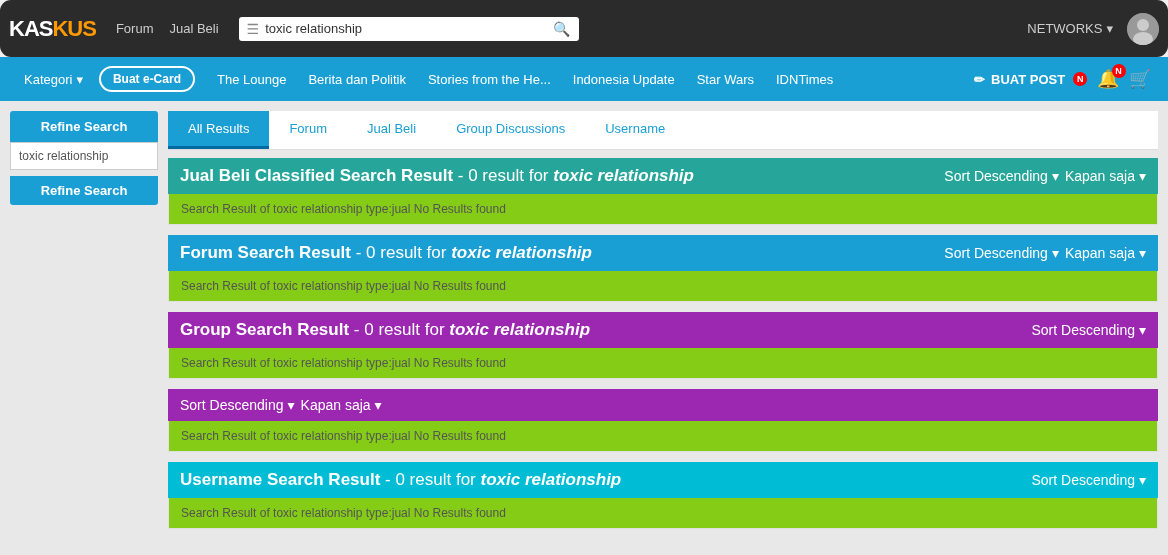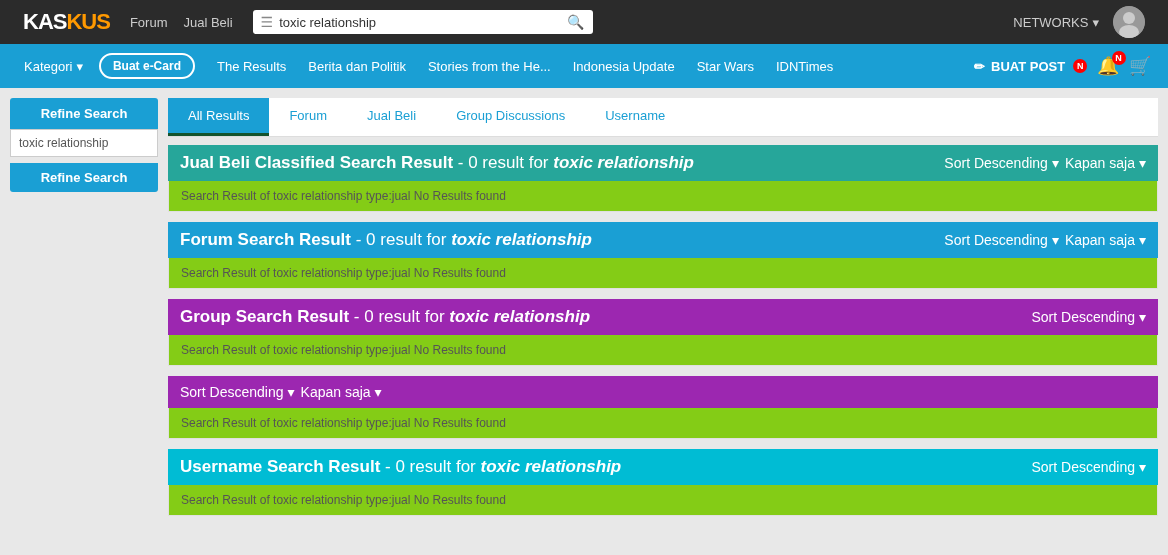--- a/index.html
+++ b/index.html
@@ -3,23 +3,24 @@
   <meta charset="utf-8">
   <style>
     * { margin: 0; padding: 0; box-sizing: border-box; }
     body { font-family: Arial, sans-serif; font-size: 13px; background: #f0f0f0; width: 1168px; }
 
     
     .top-nav {
       background: #2b2b2b;
       display: flex;
       align-items: center;
-      padding: 0 23px;
-      height: 44px;
+      padding: 0 9px;
+      height: 57px;
       gap: 20px;
+      border-radius: 11px;
     }
     .logo {
       font-size: 22px;
       font-weight: bold;
       letter-spacing: -1px;
     }
     .logo-kas { color: #fff; }
     .logo-kus { color: #f90; }
     .top-nav-links { display: flex; gap: 16px; }
     .top-nav-links a { color: #ccc; text-decoration: none; font-size: 13px; }
@@ -215,21 +216,21 @@
       font-size: 13px;
       cursor: pointer;
       color: #1a9fd4;
       text-decoration: none;
       border-bottom: 3px solid transparent;
       white-space: nowrap;
     }
     .tab.active {
       background: #1a9fd4;
       color: #fff;
-      border-bottom: 3px solid #14532d;
+      border-bottom: 3px solid #0369a1;
     }
 
     
     .result-section { margin-bottom: 10px; }
 
     .result-header {
       display: flex;
       align-items: center;
       justify-content: space-between;
       padding: 8px 12px;
@@ -297,21 +298,21 @@
   </div>
 </nav>
 
 <nav class="second-nav">
   <button class="kategori-btn">
     <span>Kategori</span>
     <span>▾</span>
   </button>
   <button class="buat-ecard-btn">Buat e-Card</button>
   <div class="second-nav-links">
-    <a>The Results</a>
+    <a>The Lounge</a>
     <a>Berita dan Politik</a>
     <a>Stories from the He...</a>
     <a>Indonesia Update</a>
     <a>Star Wars</a>
     <a>IDNTimes</a>
   </div>
   <div class="second-nav-right">
     <div class="buat-post-btn">
       <span>✏</span>
       <span>BUAT POST</span>

